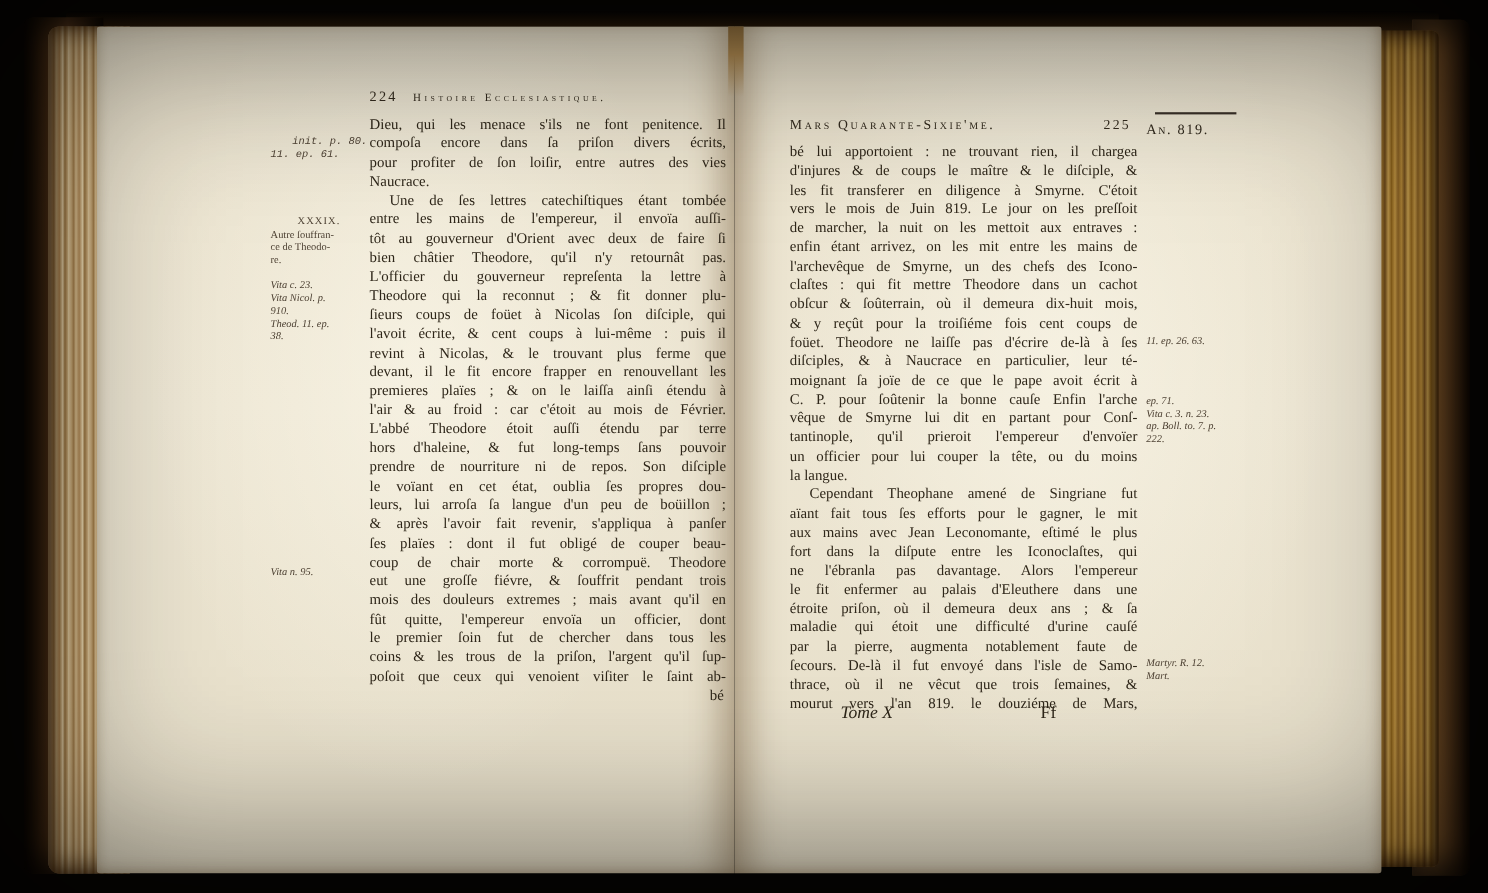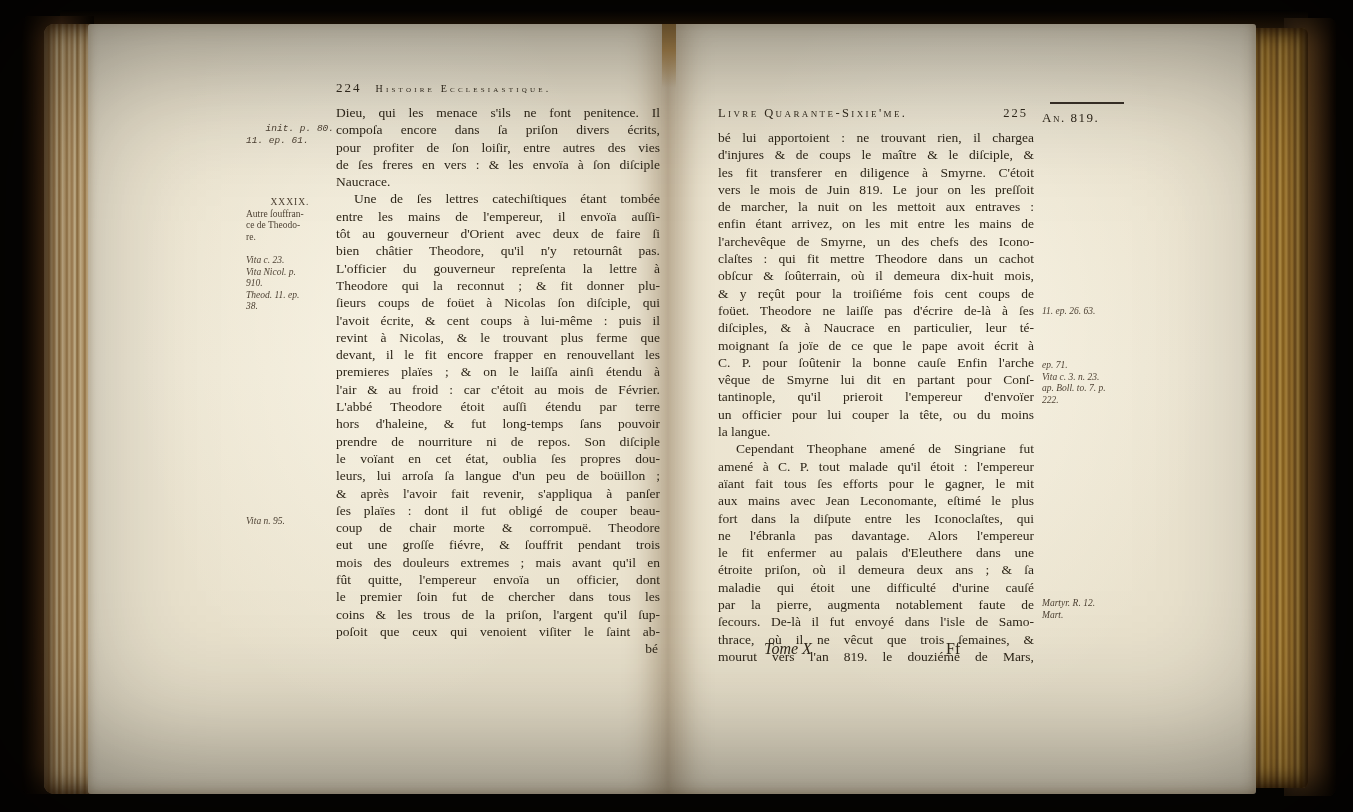--- a/index.html
+++ b/index.html
@@ -140,21 +140,20 @@
 
     <div class="text-col">
       <div class="pheader">
         <span class="pnum">224</span>
         <span class="ptitle">Histoire Ecclesiastique.</span>
       </div>
       <div class="para end-short">
           <div>Dieu, qui les menace s'ils ne font penitence. Il</div>
           <div>compoſa encore dans ſa priſon divers écrits,</div>
           <div>pour profiter de ſon loiſir, entre autres des vies</div>
-          <div>de ſes freres en vers : &amp; les envoïa à ſon diſciple</div>
           <div>Naucrace.</div>
         </div>
       <div class="para indent">
           <div>Une de ſes lettres catechiſtiques étant tombée</div>
           <div>entre les mains de l'empereur, il envoïa auſſi-</div>
           <div>tôt au gouverneur d'Orient avec deux de faire ſi</div>
           <div>bien châtier Theodore, qu'il n'y retournât pas.</div>
           <div>L'officier du gouverneur repreſenta la lettre à</div>
           <div>Theodore qui la reconnut ; &amp; fit donner plu-</div>
           <div>ſieurs coups de foüet à Nicolas ſon diſciple, qui</div>
@@ -200,21 +199,21 @@
         <div>222.</div>
       </div>
 
     <div class="note italic" style="top:574px;">
         <div>Martyr. R. 12.</div>
         <div>Mart.</div>
       </div>
 
     <div class="text-col">
       <div class="pheader">
-        <span class="ptitle" style="margin-left:0;">Livre Quarante-Sixie'me.</span>
+        <span class="ptitle" style="margin-left:0;">Mars Quarante-Sixie'me.</span>
         <span class="pnum">225</span>
       </div>
       <div class="para end-short">
           <div>bé lui apportoient : ne trouvant rien, il chargea</div>
           <div>d'injures &amp; de coups le maître &amp; le diſciple, &amp;</div>
           <div>les fit transferer en diligence à Smyrne. C'étoit</div>
           <div>vers le mois de Juin 819. Le jour on les preſſoit</div>
           <div>de marcher, la nuit on les mettoit aux entraves :</div>
           <div>enfin étant arrivez, on les mit entre les mains de</div>
           <div>l'archevêque de Smyrne, un des chefs des Icono-</div>
@@ -225,21 +224,20 @@
           <div>diſciples, &amp; à Naucrace en particulier, leur té-</div>
           <div>moignant ſa joïe de ce que le pape avoit écrit à</div>
           <div>C. P. pour ſoûtenir la bonne cauſe Enfin l'arche</div>
           <div>vêque de Smyrne lui dit en partant pour Conſ-</div>
           <div>tantinople, qu'il prieroit l'empereur d'envoïer</div>
           <div>un officier pour lui couper la tête, ou du moins</div>
           <div>la langue.</div>
         </div>
       <div class="para indent">
           <div>Cependant Theophane amené de Singriane fut</div>
-          <div>amené à C. P. tout malade qu'il étoit : l'empereur</div>
           <div>aïant fait tous ſes efforts pour le gagner, le mit</div>
           <div>aux mains avec Jean Leconomante, eſtimé le plus</div>
           <div>fort dans la diſpute entre les Iconoclaſtes, qui</div>
           <div>ne l'ébranla pas davantage. Alors l'empereur</div>
           <div>le fit enfermer au palais d'Eleuthere dans une</div>
           <div>étroite priſon, où il demeura deux ans ; &amp; ſa</div>
           <div>maladie qui étoit une difficulté d'urine cauſé</div>
           <div>par la pierre, augmenta notablement faute de</div>
           <div>ſecours. De-là il fut envoyé dans l'isle de Samo-</div>
           <div>thrace, où il ne vêcut que trois ſemaines, &amp;</div>

